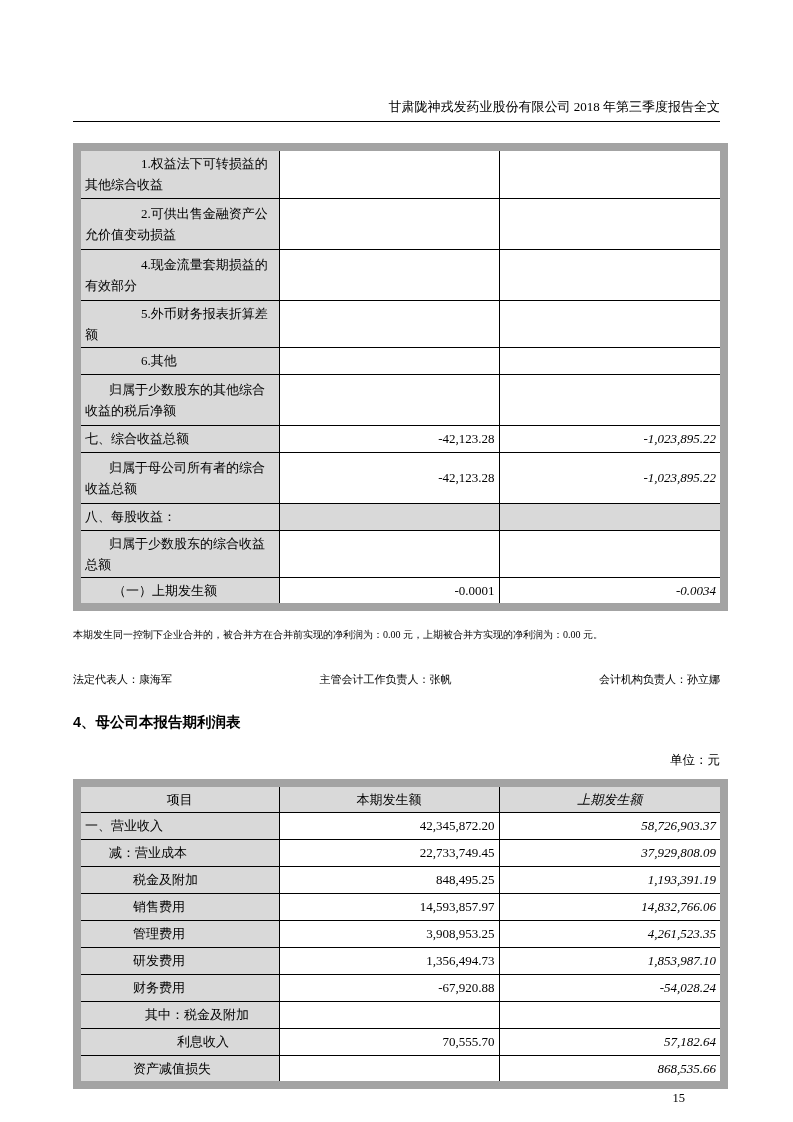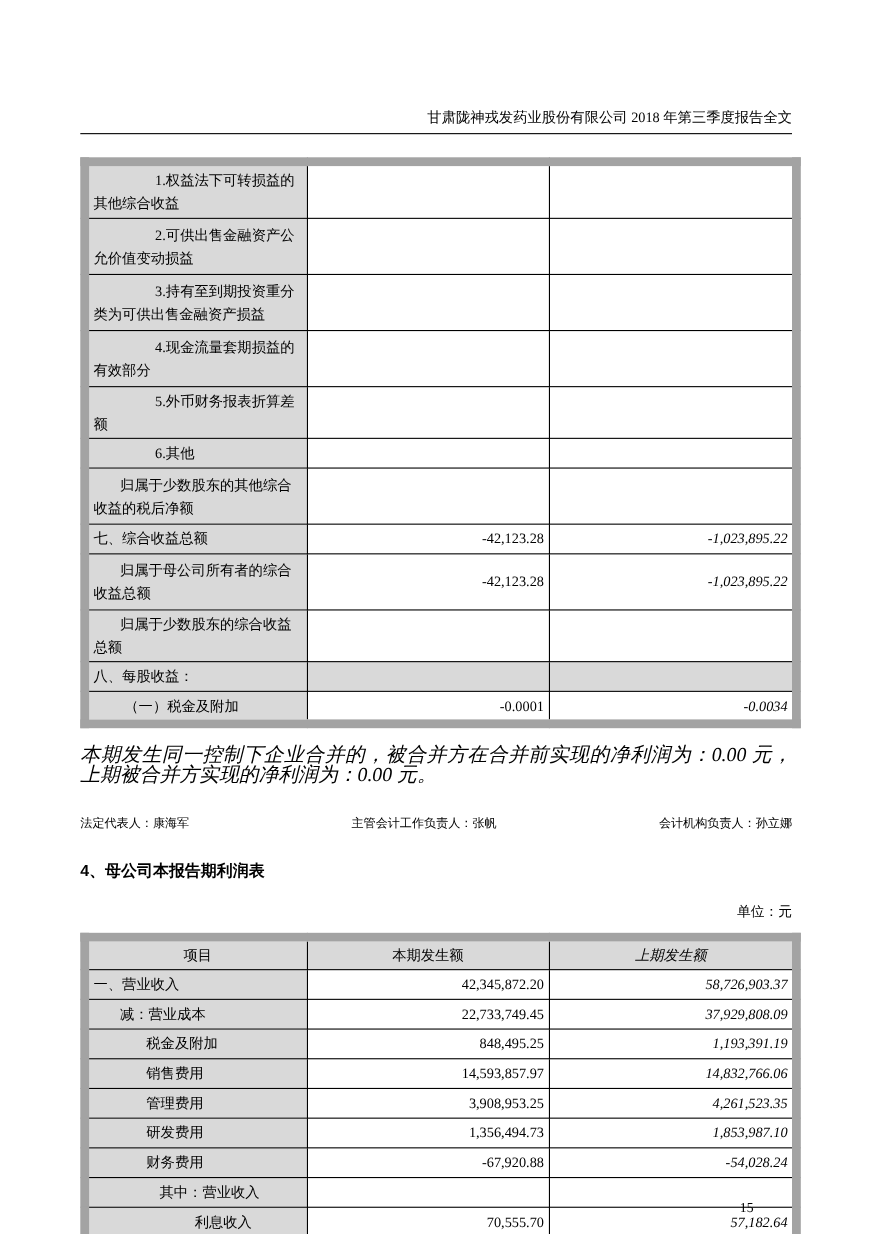--- a/index.html
+++ b/index.html
@@ -57,24 +57,23 @@
   .ind-num { text-indent:56px; }
   .ind-2   { text-indent:24px; }
   .ind-3   { text-indent:28px; }
   .ia { text-indent:24px; }
   .ib { text-indent:48px; }
   .ic { text-indent:60px; }
   .id { text-indent:92px; }
 
   .note {
     margin-top:15px;
-    font-size:18px;
+    font-size:10px;
     line-height:18px;
     text-align:justify;
-    font-style:italic;
   }
   .sigs {
     margin-top:28px;
     display:flex;
     justify-content:space-between;
     font-size:11px;
   }
   .sec {
     margin-top:26px;
     font-size:14.5px;
@@ -131,25 +130,20 @@
           <td class="lbl ind-num c0">1.权益法下可转损益的其他综合收益</td>
           <td class="val c1"></td>
           <td class="val c2"></td>
         </tr>
         <tr class="r2">
           <td class="lbl ind-num c0">2.可供出售金融资产公允价值变动损益</td>
           <td class="val c1"></td>
           <td class="val c2"></td>
         </tr>
         <tr class="r2">
-          <td class="lbl ind-num c0">3.持有至到期投资重分类为可供出售金融资产损益</td>
-          <td class="val c1"></td>
-          <td class="val c2"></td>
-        </tr>
-        <tr class="r2">
           <td class="lbl ind-num c0">4.现金流量套期损益的有效部分</td>
           <td class="val c1"></td>
           <td class="val c2"></td>
         </tr>
         <tr class="r1">
           <td class="lbl ind-num c0">5.外币财务报表折算差额</td>
           <td class="val c1"></td>
           <td class="val c2"></td>
         </tr>
         <tr class="r1">
@@ -166,31 +160,31 @@
           <td class="lbl c0">七、综合收益总额</td>
           <td class="val c1">-42,123.28</td>
           <td class="val c2">-1,023,895.22</td>
         </tr>
         <tr class="r2">
           <td class="lbl ind-2 c0">归属于母公司所有者的综合收益总额</td>
           <td class="val c1">-42,123.28</td>
           <td class="val c2">-1,023,895.22</td>
         </tr>
         <tr class="r1">
-          <td class="lbl ind-2 c0">归属于少数股东的综合收益总额</td>
-          <td class="val c1"></td>
-          <td class="val c2"></td>
-        </tr>
-        <tr class="r1">
           <td class="lbl c0">八、每股收益：</td>
           <td class="val g c1"></td>
           <td class="val g c2"></td>
         </tr>
         <tr class="r1">
-          <td class="lbl ind-3 c0">（一）税金及附加</td>
+          <td class="lbl ind-2 c0">归属于少数股东的综合收益总额</td>
+          <td class="val c1"></td>
+          <td class="val c2"></td>
+        </tr>
+        <tr class="r1">
+          <td class="lbl ind-3 c0">（一）上期发生额</td>
           <td class="val c1">-0.0001</td>
           <td class="val c2">-0.0034</td>
         </tr>
       </tbody>
     </table>
 
     <p class="note">本期发生同一控制下企业合并的，被合并方在合并前实现的净利润为：0.00 元，上期被合并方实现的净利润为：0.00 元。</p>
 
     <div class="sigs">
       <span>法定代表人：康海军</span>
@@ -240,21 +234,21 @@
           <td class="lbl ib c0">研发费用</td>
           <td class="val c1">1,356,494.73</td>
           <td class="val c2">1,853,987.10</td>
         </tr>
         <tr class="r1">
           <td class="lbl ib c0">财务费用</td>
           <td class="val c1">-67,920.88</td>
           <td class="val c2">-54,028.24</td>
         </tr>
         <tr class="r1">
-          <td class="lbl ic c0">其中：营业收入</td>
+          <td class="lbl ic c0">其中：税金及附加</td>
           <td class="val c1"></td>
           <td class="val c2"></td>
         </tr>
         <tr class="r1">
           <td class="lbl id c0">利息收入</td>
           <td class="val c1">70,555.70</td>
           <td class="val c2">57,182.64</td>
         </tr>
         <tr class="r1">
           <td class="lbl ib c0">资产减值损失</td>

